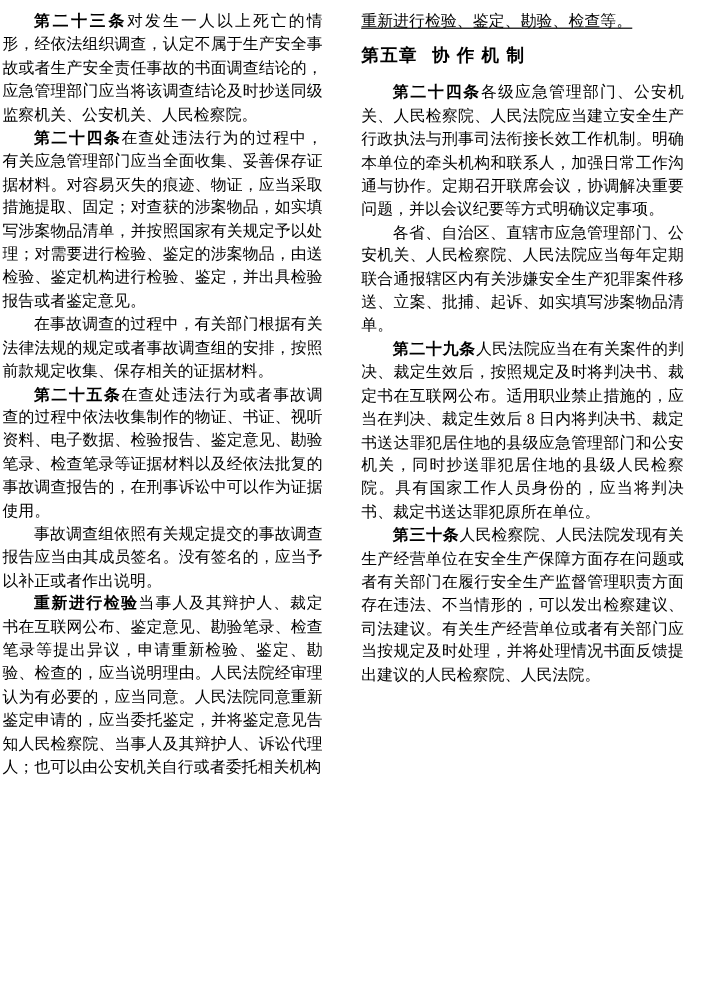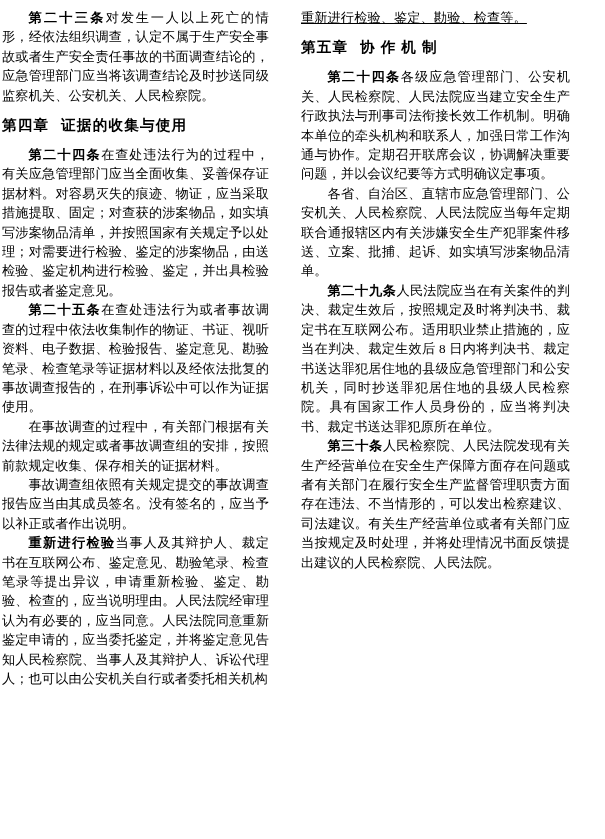--- a/index.html
+++ b/index.html
@@ -63,27 +63,26 @@
 </head>
 <body>
 
 <div class="page">
   <div class="columns">
 
     <div class="col col-left">
 
       <p class="para"><span class="arttitle">第二十三条</span><span>对发生一人以上死亡的情形，经依法组织调查，认定不属于生产安全事故或者生产安全责任事故的书面调查结论的，应急管理部门应当将该调查结论及时抄送同级监察机关、公安机关、人民检察院。</span></p>
 
-      <div class="chapter"><span class="cnum">第四章</span><span>证据的收集与使用</span></div>
 
       <p class="para"><span class="arttitle">第二十四条</span><span>在查处违法行为的过程中，有关应急管理部门应当全面收集、妥善保存证据材料。对容易灭失的痕迹、物证，应当采取措施提取、固定；对查获的涉案物品，如实填写涉案物品清单，并按照国家有关规定予以处理；对需要进行检验、鉴定的涉案物品，由送检验、鉴定机构进行检验、鉴定，并出具检验报告或者鉴定意见。</span></p>
 
+      <p class="para"><span>在事故调查的过程中，有关部门根据有关法律法规的规定或者事故调查组的安排，按照前款规定收集、保存相关的证据材料。</span></p>
+
       <p class="para"><span class="arttitle">第二十五条</span><span>在查处违法行为或者事故调查的过程中依法收集制作的物证、书证、视听资料、电子数据、检验报告、鉴定意见、勘验笔录、检查笔录等证据材料以及经依法批复的事故调查报告的，在刑事诉讼中可以作为证据使用。</span></p>
-
-      <p class="para"><span>在事故调查的过程中，有关部门根据有关法律法规的规定或者事故调查组的安排，按照前款规定收集、保存相关的证据材料。</span></p>
 
       <p class="para"><span>事故调查组依照有关规定提交的事故调查报告应当由其成员签名。没有签名的，应当予以补正或者作出说明。</span></p>
 
       <p class="para"><span class="arttitle">重新进行检验</span><span>当事人及其辩护人、裁定书在互联网公布、鉴定意见、勘验笔录、检查笔录等提出异议，申请重新检验、鉴定、勘验、检查的，应当说明理由。人民法院经审理认为有必要的，应当同意。人民法院同意重新鉴定申请的，应当委托鉴定，并将鉴定意见告知人民检察院、当事人及其辩护人、诉讼代理人；也可以由公安机关自行或者委托相关机构</span></p>
 
     </div>
 
     <div class="gutter"></div>
 
     <div class="col col-right">

